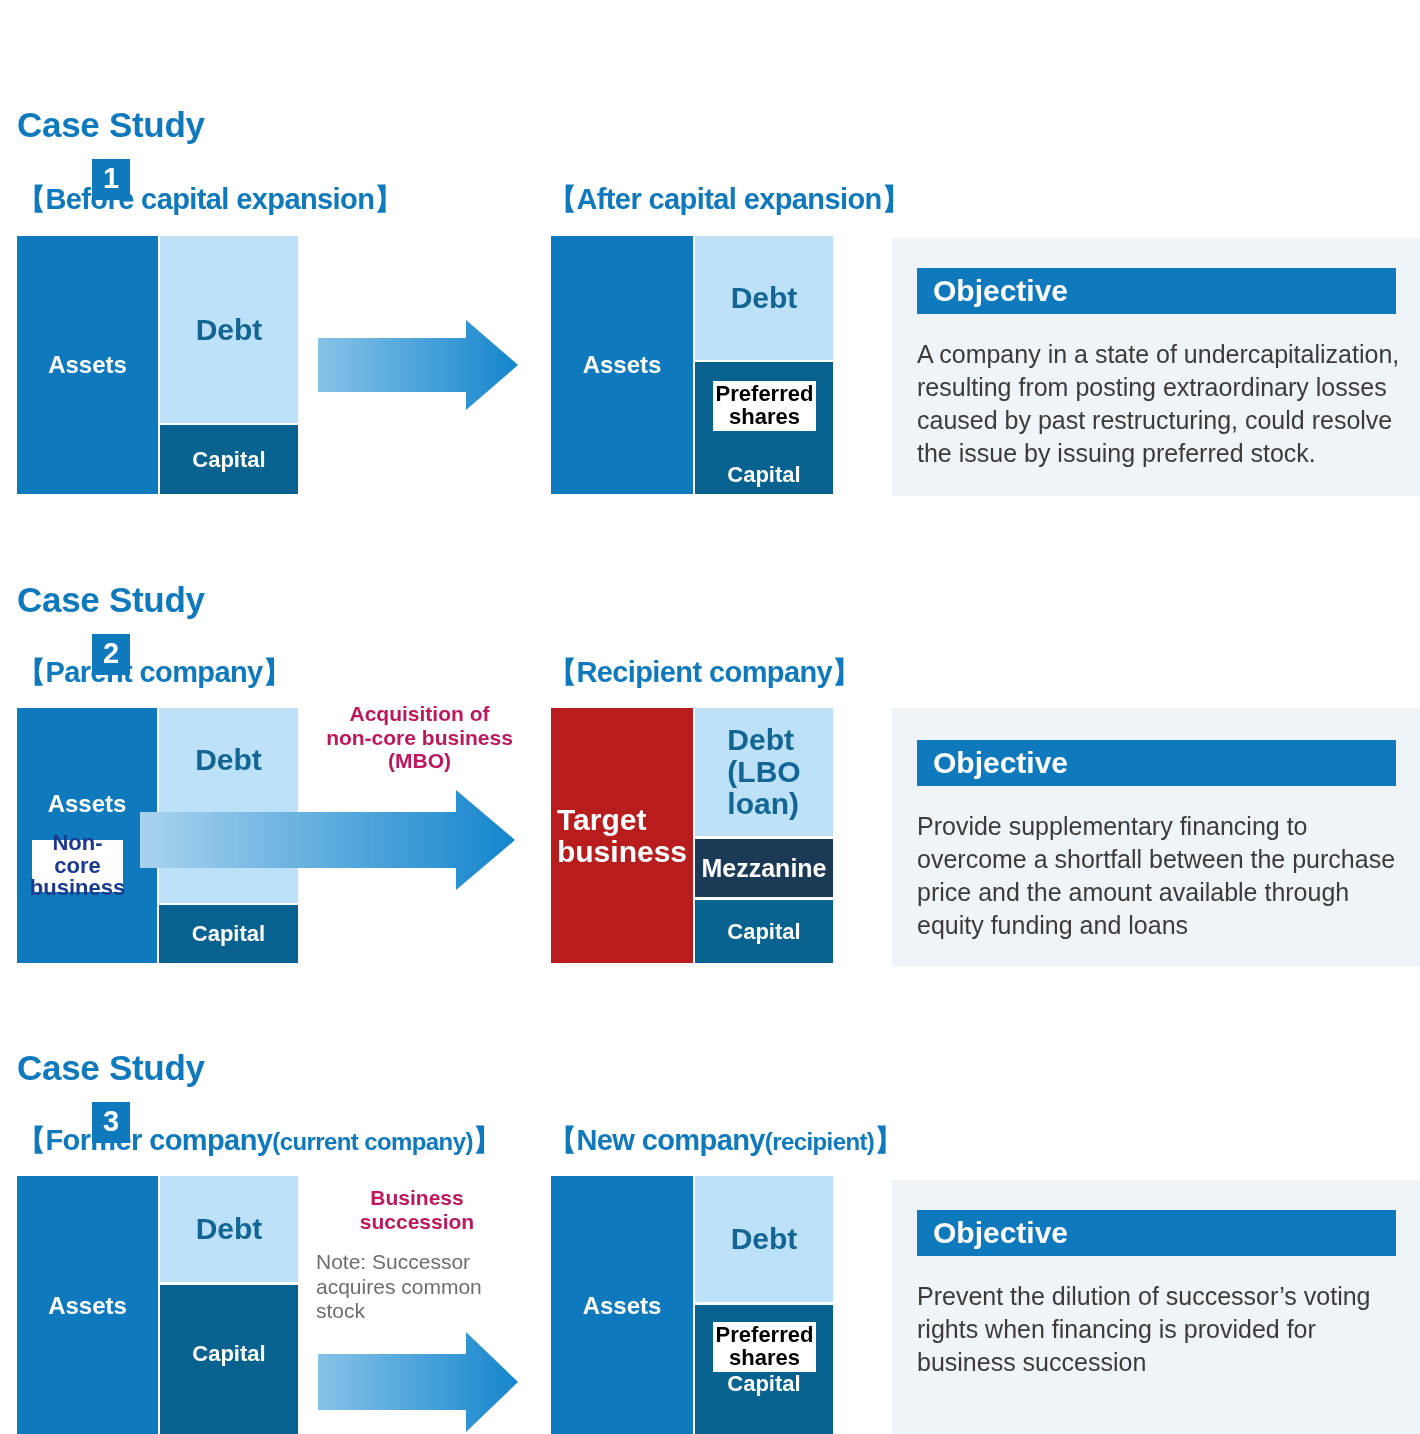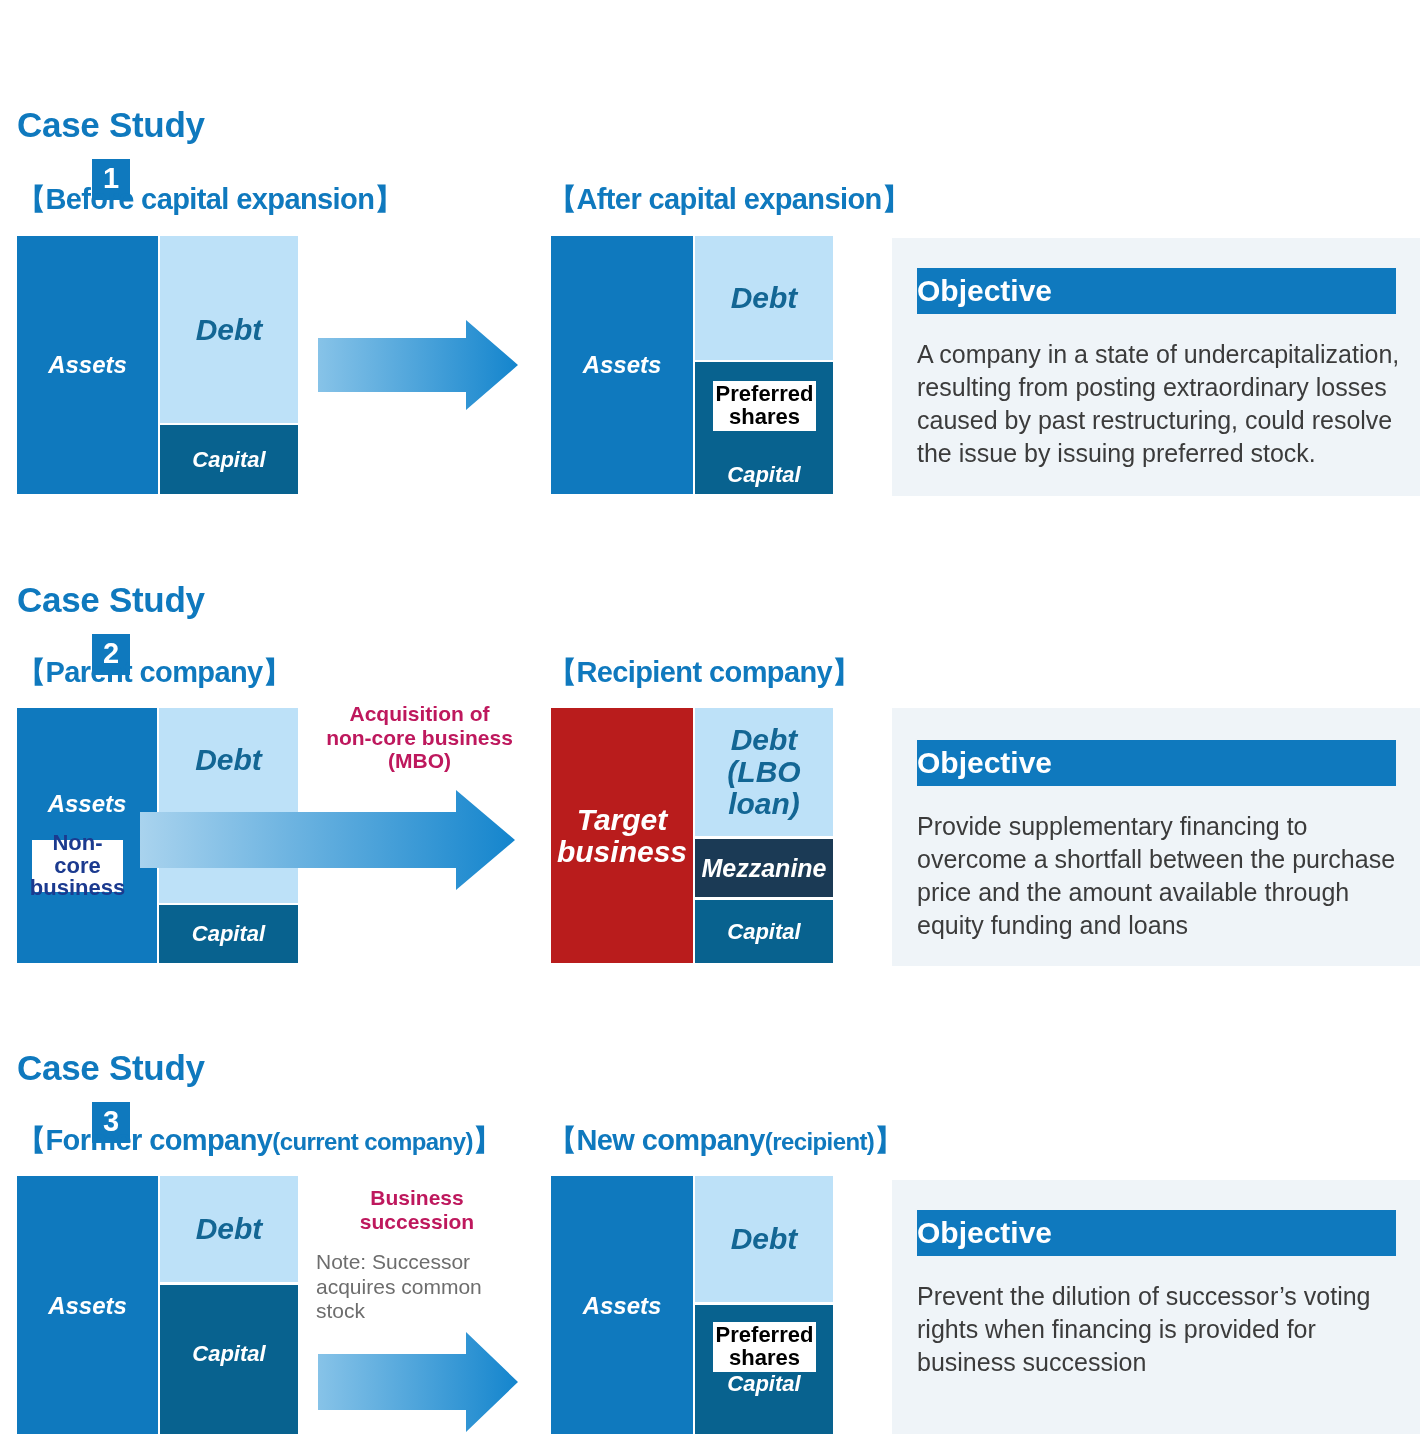--- a/index.html
+++ b/index.html
@@ -22,21 +22,21 @@
     padding:5px 11px 7px 11px;
   }
   .col-title{
     position:absolute;font-size:29px;font-weight:bold;color:#0f79be;
     white-space:nowrap;letter-spacing:-0.6px;
   }
   .col-title .small{font-size:24px;}
 
   
   .bs-box{position:absolute;box-sizing:border-box;display:flex;
-    align-items:center;justify-content:center;text-align:center;font-style:italic;}
+    align-items:center;justify-content:center;}
   .b-assets{background:#0f79be;color:#ffffff;font-size:24px;font-weight:bold;}
   .b-target{background:#b91c1c;color:#ffffff;font-size:30px;font-weight:bold;line-height:1.06;}
   .b-debt{background:#bde1f8;color:#136694;font-size:30px;font-weight:bold;line-height:1.06;}
   .b-capital{background:#08628f;color:#ffffff;font-size:22px;font-weight:bold;}
   .b-mezz{background:#1b3a55;color:#ffffff;font-size:25px;font-weight:bold;}
 
   .tag-white{
     position:absolute;background:#ffffff;color:#1b3a8f;
     font-size:22px;font-weight:bold;line-height:1.03;text-align:center;
     display:flex;align-items:center;justify-content:center;
@@ -55,21 +55,21 @@
   .note-sub{
     position:absolute;color:#6d6d6d;font-weight:normal;
     text-align:left;line-height:1.17;
   }
 
   
   .obj-panel{position:absolute;background:#eff4f8;box-sizing:border-box;}
   .obj-head{
     position:absolute;background:#0f79be;color:#ffffff;
     font-size:30px;font-weight:bold;display:flex;align-items:center;
-    box-sizing:border-box;
+    padding-left:16px;box-sizing:border-box;
   }
   .obj-body{
     position:absolute;color:#3b3b3b;font-size:25px;line-height:1.32;
   }
 </style>
 </head>
 <body>
 
 <div class="case-title" style="left:17px;top:105px;">
   <span>Case Study</span>

